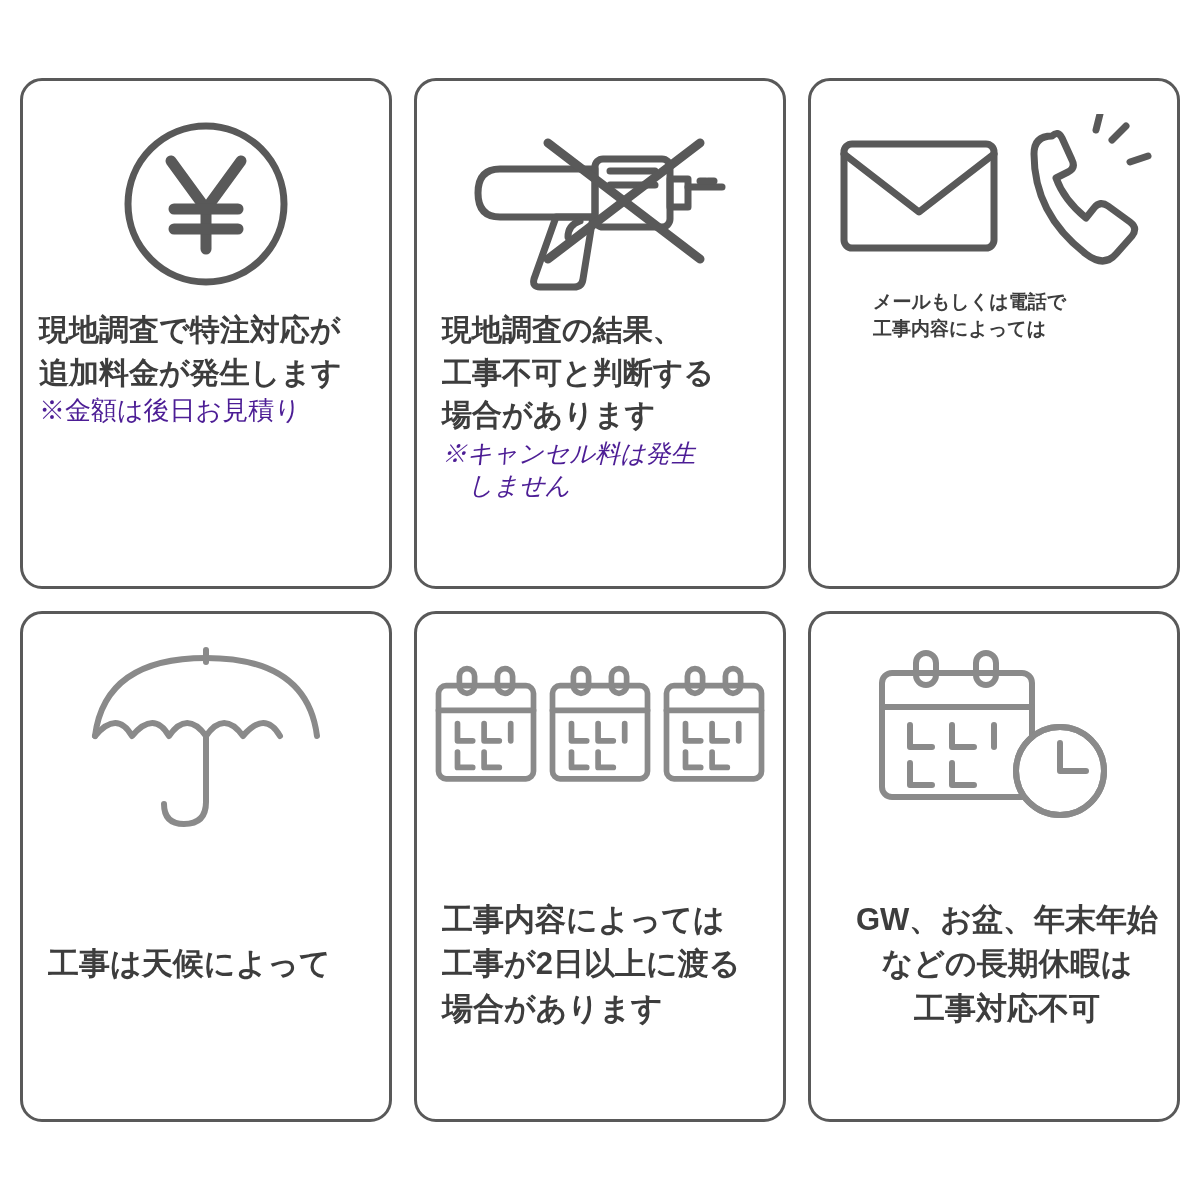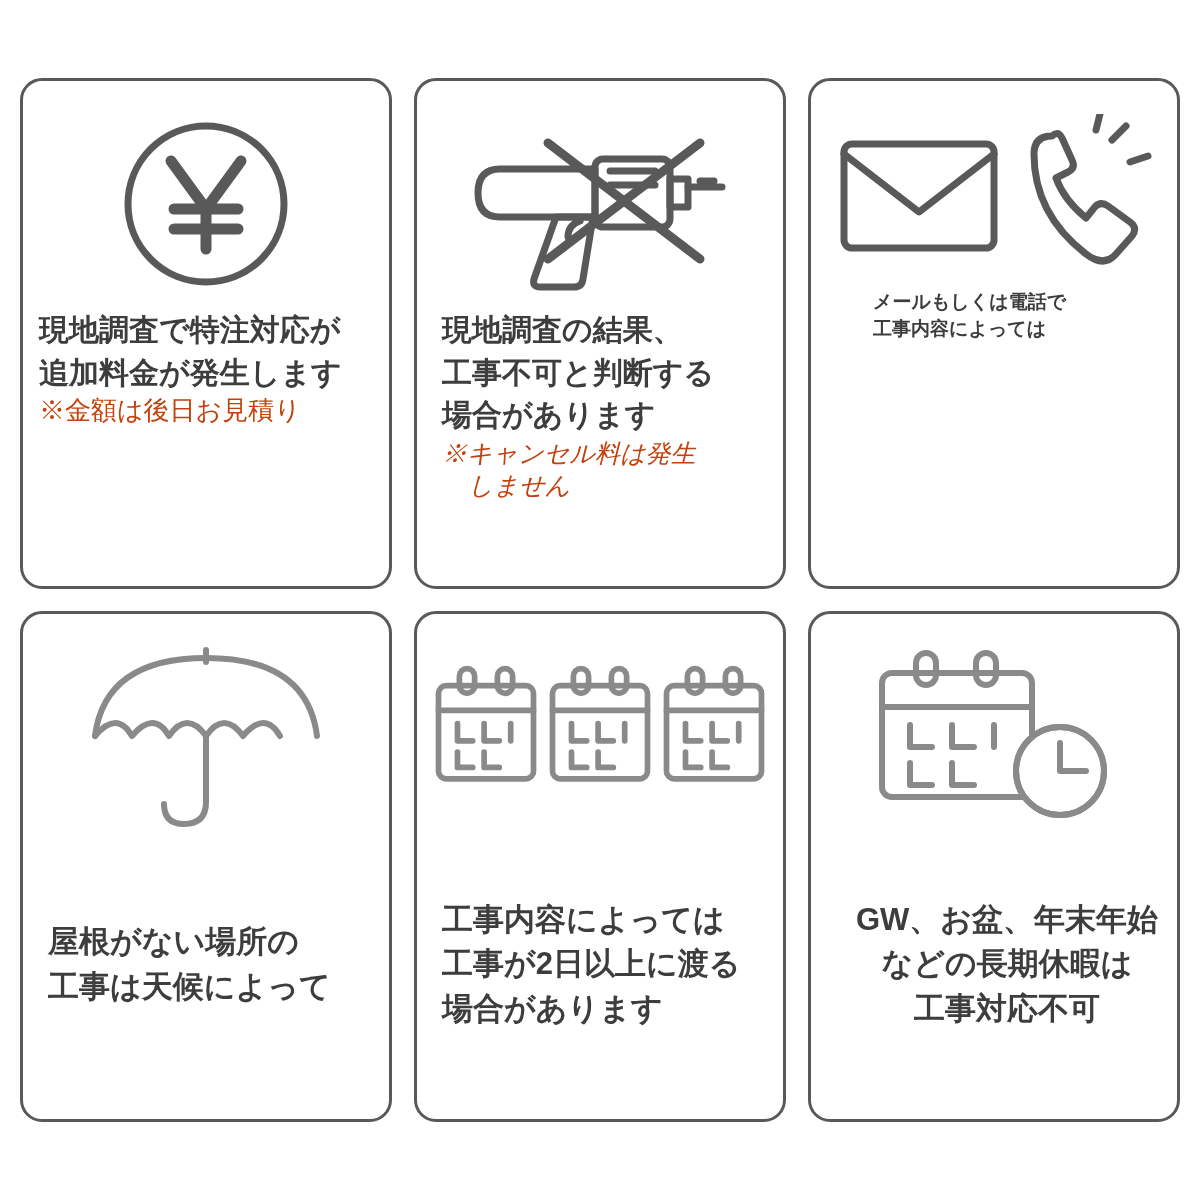--- a/index.html
+++ b/index.html
@@ -57,21 +57,21 @@
     line-height: 1.42;
     font-weight: 700;
     color: #3d3d3d;
     text-align: left;
     white-space: nowrap;
   }
   .note {
     font-size: 26px;
     line-height: 1.3;
     font-weight: 400;
-    color: #c2410c;
+    color: #4c1d95;
     text-align: left;
     white-space: nowrap;
   }
   
   .card.c1 .text-block { padding-left: 8px; }
   .card.c2 .text-block { padding-left: 26px; }
   .card.c3 .text-block { padding-left: 12px; }
   .card.c4 .text-block { padding-left: 26px; }
   .card.c5 .text-block { padding-left: 26px; }
   .card.c6 .text-block { padding-left: 26px; align-items: center; }
@@ -158,21 +158,20 @@
   <div class="card c4">
     <div class="icon-wrap">
       <svg width="250" height="210" viewBox="0 0 250 210" fill="none" stroke="#8a8a8a" stroke-width="6" stroke-linecap="round" stroke-linejoin="round">
         <path d="M125 18 L125 30"></path>
         <path d="M14 104 q10 -78 111 -78 q101 0 111 78"></path>
         <path d="M14 104 q22 -26 37 0 q22 -26 37 0 q18 -26 37 0 q18 -26 37 0 q22 -26 37 0"></path>
         <path d="M125 104 L125 170 q0 22 -22 22 q-20 0 -20 -20"></path>
       </svg>
     </div>
     <div class="text-block">
-      <div class="line">屋根がない場所の</div>
       <div class="line">工事は天候によって</div>
     </div>
   </div>
 
   <div class="card c5">
     <div class="icon-wrap">
       <svg width="360" height="160" viewBox="0 0 360 160" fill="none" stroke="#8a8a8a" stroke-width="6" stroke-linecap="round" stroke-linejoin="round">
         <g>
           <rect x="10" y="26" width="100" height="98" rx="8"></rect>
           <path d="M10 52 h100"></path>

